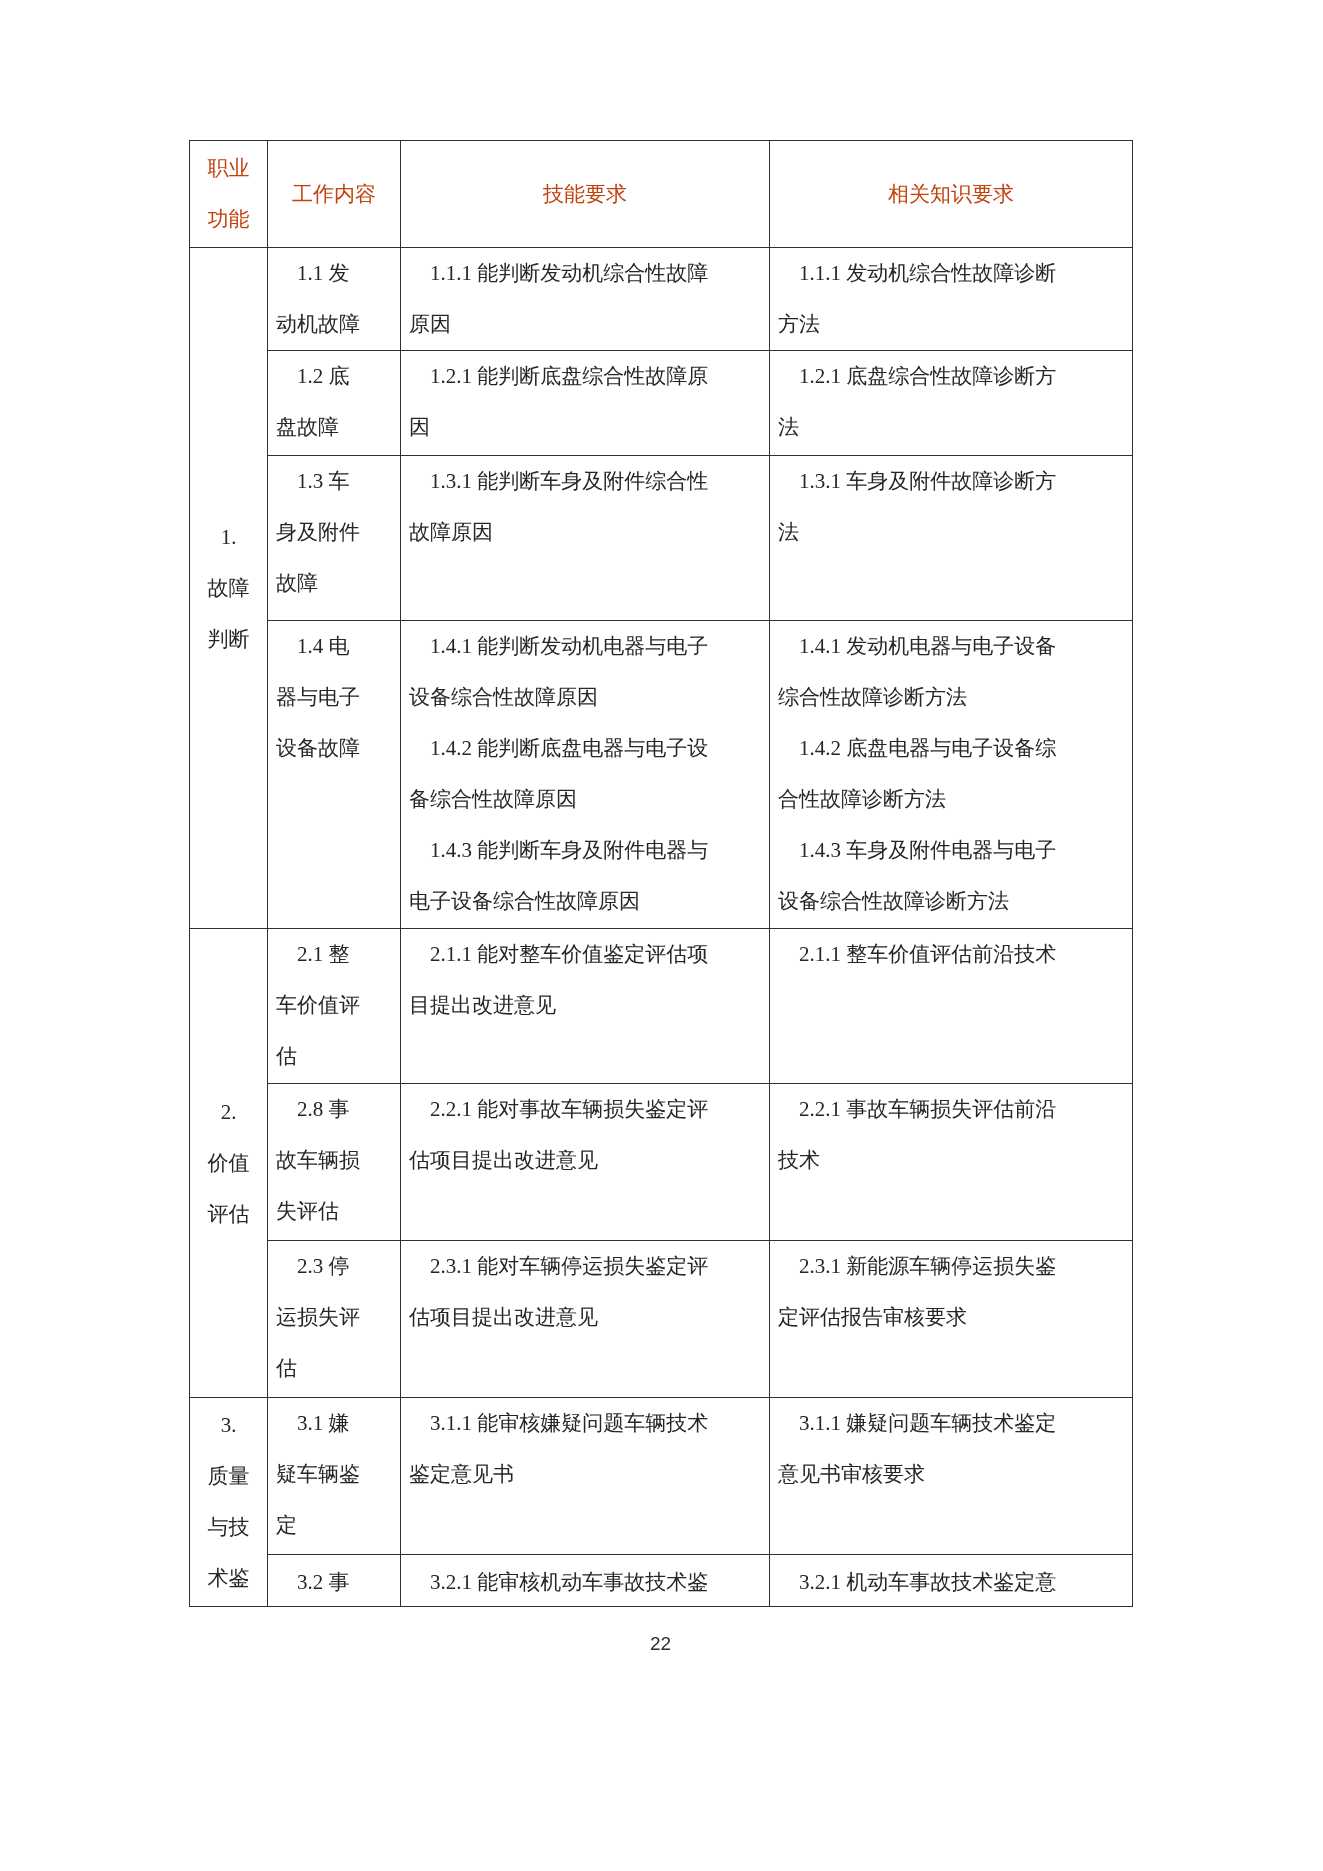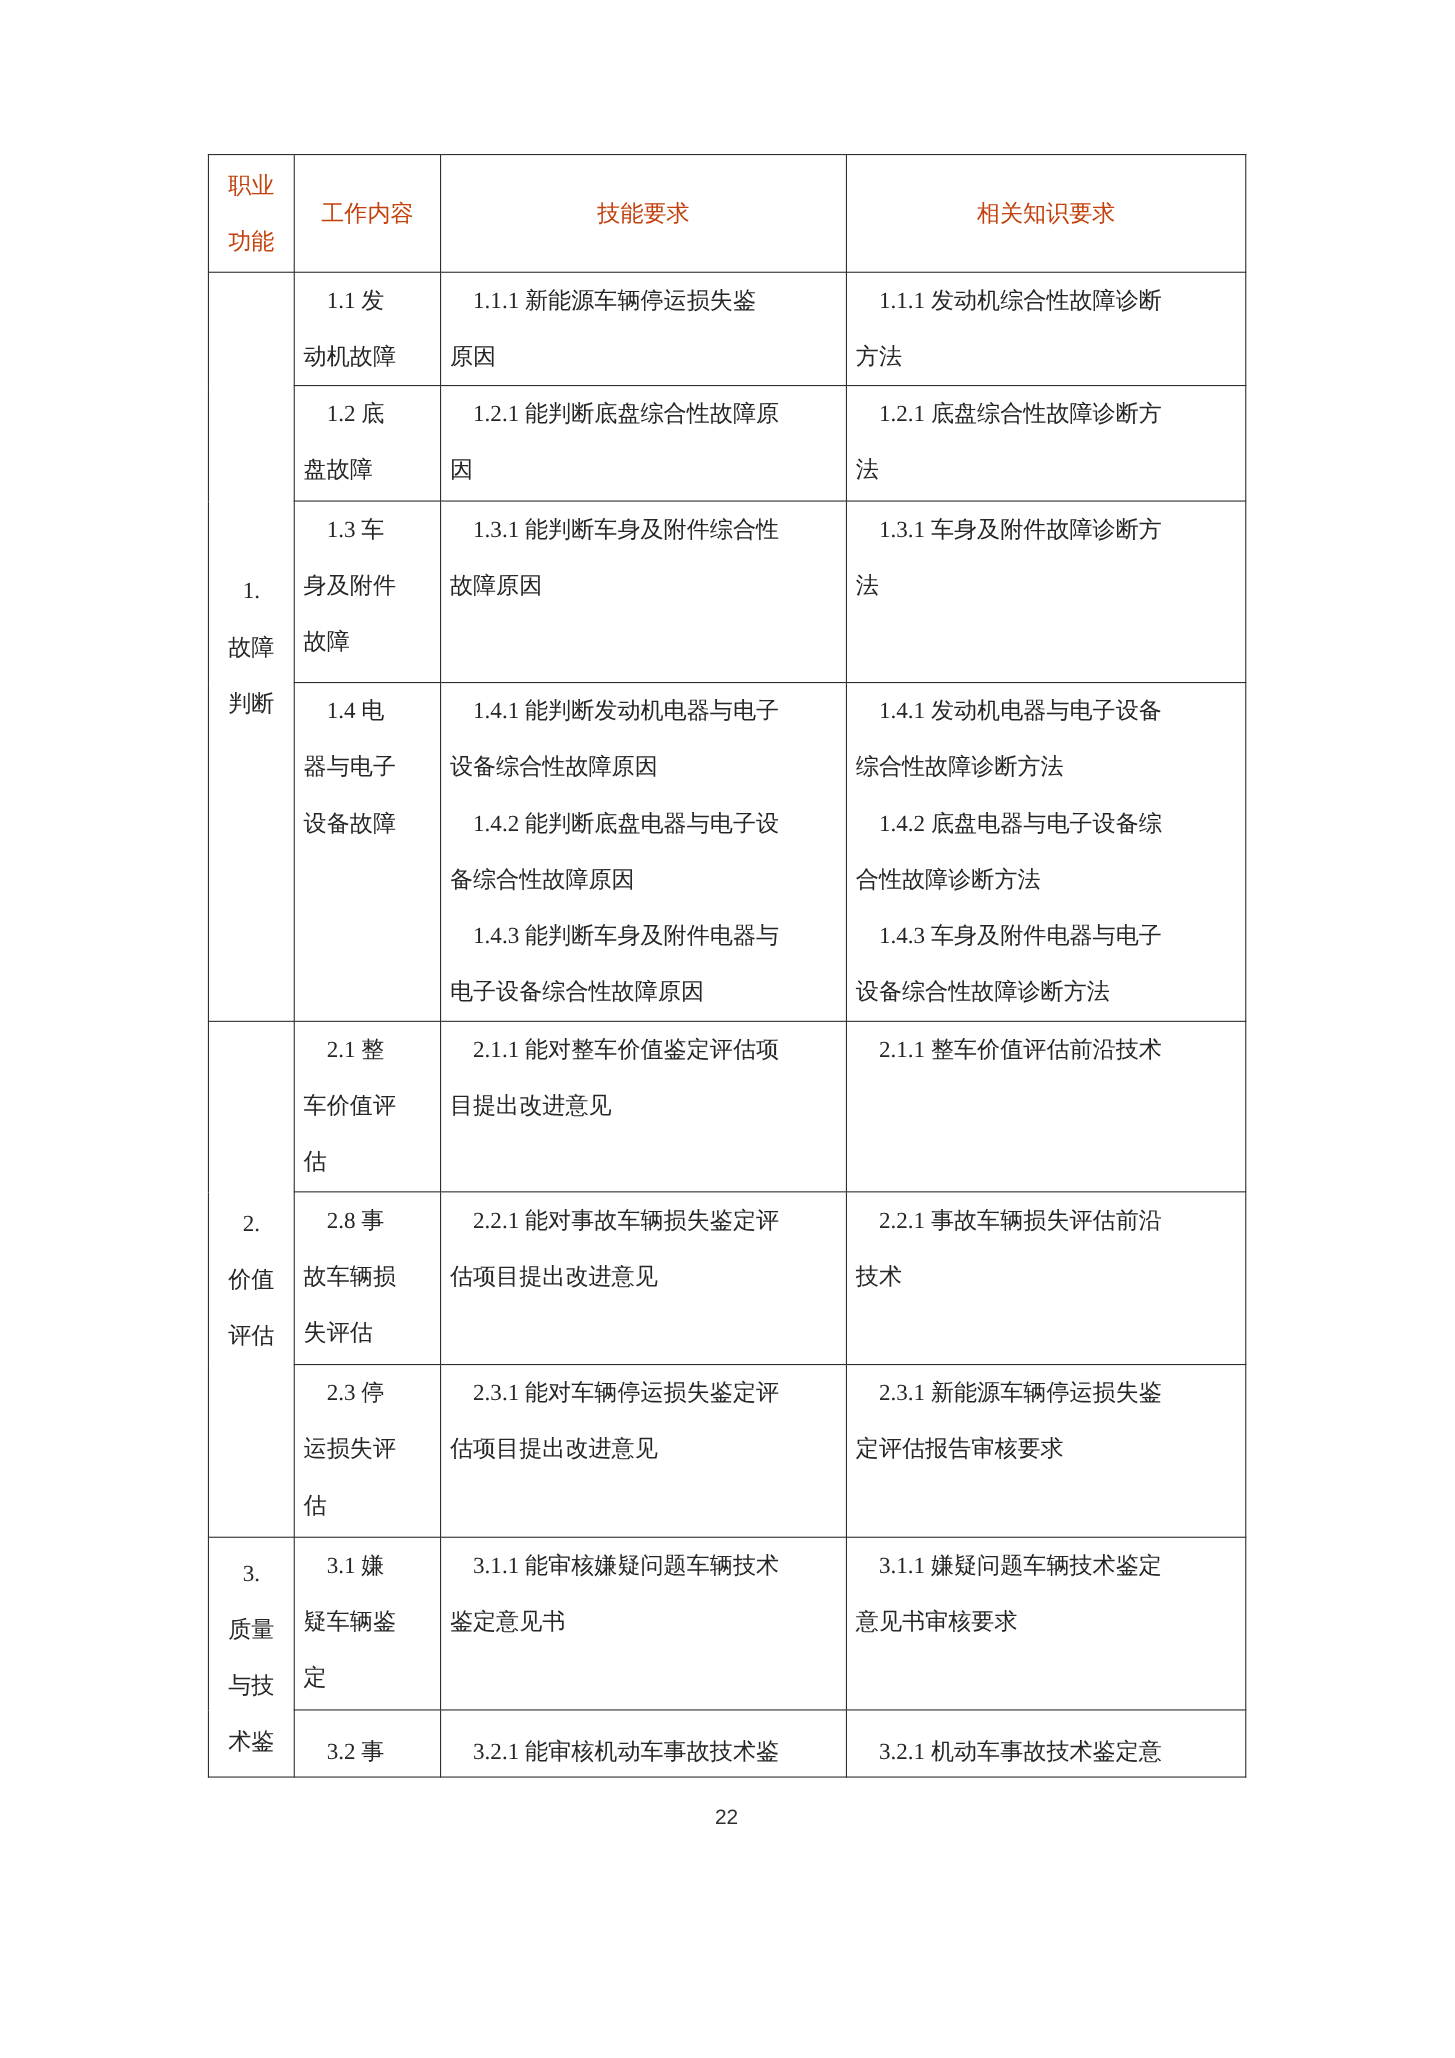--- a/index.html
+++ b/index.html
@@ -51,21 +51,21 @@
   
   tr.r11 { height: 102px; }
   tr.r12 { height: 105px; }
   tr.r13 { height: 165px; }
   tr.r14 { height: 308px; }
   tr.r21 { height: 155px; }
   tr.r22 { height: 157px; }
   tr.r23 { height: 157px; }
   tr.r31 { height: 157px; }
   tr.r32 { height: 52px; }
-  tr.r32 td.cell { line-height: 46px; padding-top: 14px; }
+  tr.r32 td.cell { line-height: 46px; padding-top: 4px; }
   .pageno {
     margin-top: 26px;
     text-align: center;
     font-family: "Liberation Sans", "DejaVu Sans", sans-serif;
     font-size: 19px;
     color: #2f2f2f;
   }
 </style>
 </head>
 <body>
@@ -90,21 +90,21 @@
         <th>技能要求</th>
         <th>相关知识要求</th>
       </tr>
 
       <tr class="r11">
         <td class="fn" rowspan="4">1.
 故障
 判断</td>
         <td class="cell">　1.1 发
 动机故障</td>
-        <td class="cell">　1.1.1 新能源车辆停运损失鉴
+        <td class="cell">　1.1.1 能判断发动机综合性故障
 原因</td>
         <td class="cell">　1.1.1 发动机综合性故障诊断
 方法</td>
       </tr>
       <tr class="r12">
         <td class="cell">　1.2 底
 盘故障</td>
         <td class="cell">　1.2.1 能判断底盘综合性故障原
 因</td>
         <td class="cell">　1.2.1 底盘综合性故障诊断方

